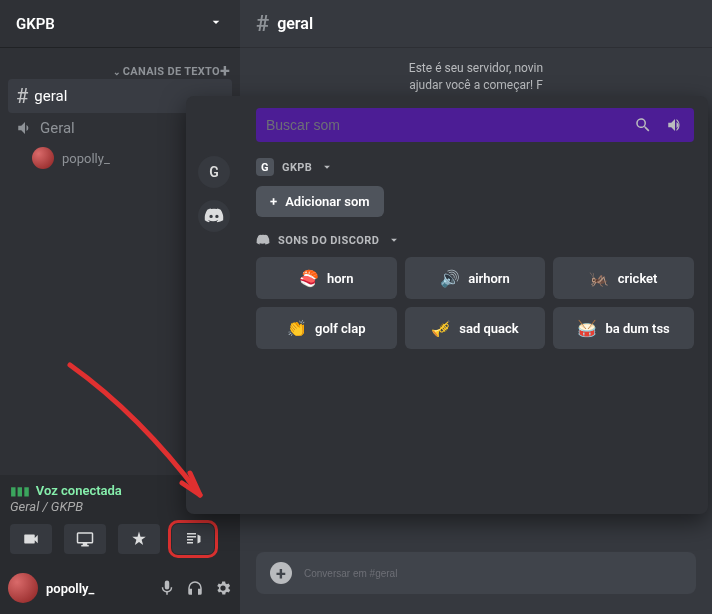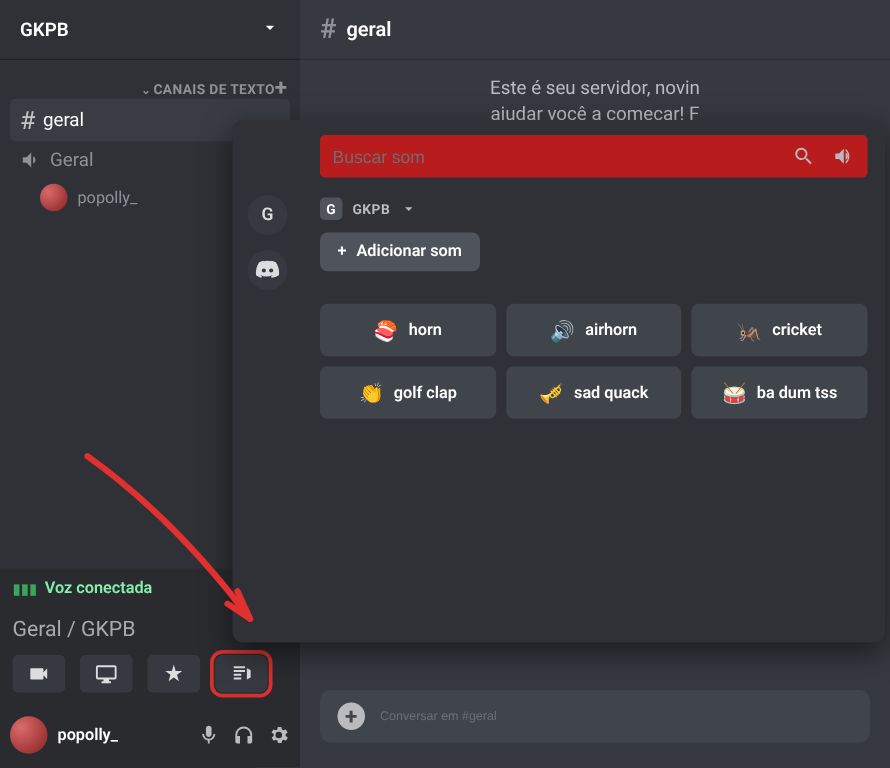--- a/index.html
+++ b/index.html
@@ -74,21 +74,21 @@
     background: radial-gradient(circle at 30% 30%, #d96a6a, #8a2020);
   }
   
   .voice-panel {
     background: #292b2f;
     padding: 8px 10px 0 10px;
   }
   .voice-status { display: flex; align-items: center; gap: 6px; }
   .voice-status .dot { color: #3ba55d; font-size: 12px; }
   .voice-status .label { color: #86efac; font-weight: 600; font-size: 13px; }
-  .voice-sub { font-size: 17px; color: #aaa; margin-top: 16px; }
+  .voice-sub { font-size: 13px; color: #aaa; margin-top: 1px; font-style: italic; }
   .voice-buttons {
     display: flex; gap: 12px; margin: 10px 0 8px 0;
   }
   .vb {
     flex: none;
     width: 42px; height: 30px;
     background: #36393f;
     border-radius: 4px;
     display: flex; align-items: center; justify-content: center;
     color: #dcddde;
@@ -124,21 +124,21 @@
     display: flex; align-items: center;
     padding: 0 16px;
     gap: 8px;
     border-bottom: 1px solid #2d2f34;
     color: #fff;
     font-weight: 600;
   }
   .chat-header .hash { font-size: 22px; color: #8e9297; }
   .welcome {
     text-align: center;
-    font-size: 15px;
+    font-size: 12px;
     color: #b9bbbe;
     padding: 12px 20px 0 20px;
     line-height: 1.4;
     overflow: hidden;
   }
   .chat-input-wrap {
     margin-top: auto;
     padding: 0 16px 20px 16px;
   }
   .chat-input {
@@ -183,21 +183,21 @@
   .sb-rail .srv {
     width: 32px; height: 32px; border-radius: 50%;
     background: #36393f; color: #ddd;
     display: flex; align-items: center; justify-content: center;
     font-size: 14px; font-weight: 600;
     cursor: pointer;
   }
   .sb-rail .srv.discord svg { width: 20px; height: 20px; fill: #dcddde; }
   .sb-main { flex: 1; display: flex; flex-direction: column; padding: 12px 14px; }
   .sb-search {
-    background: #b91c1c; border-radius: 4px; height: 34px;
+    background: #4c1d95; border-radius: 4px; height: 34px;
     display: flex; align-items: center; padding: 0 10px; gap: 8px;
   }
   .sb-search input {
     flex: 1; background: transparent; border: none; outline: none;
     color: #dcddde; font-size: 14px;
   }
   .sb-search input::placeholder { color: #6d6f76; }
   .sb-search svg { width: 18px; height: 18px; fill: #b9bbbe; cursor: pointer; }
   .sb-vol { margin-left: 6px; }
   .sb-section {
@@ -376,20 +376,29 @@
               <path d="M7 10l5 5 5-5z"></path>
             </svg>
         </div>
         <div class="sb-add">
           <span>+</span>
           <span>Adicionar som</span>
         </div>
       </div>
 
       <div class="sb-section">
+        <div class="sb-section-head">
+          <svg viewBox="0 0 24 24">
+              <path d="M20 4.5A17 17 0 0015.9 3l-.3.6a15 15 0 00-7.2 0L8 3a17 17 0 00-4 1.5A18 18 0 001 17a17 17 0 005 2.5l.8-1.3a11 11 0 01-1.8-.9l.4-.3a13 13 0 0011.2 0l.4.3a11 11 0 01-1.8.9l.8 1.3A17 17 0 0023 17a18 18 0 00-3-12.5z"></path>
+            </svg>
+          <span>SONS DO DISCORD</span>
+          <svg viewBox="0 0 24 24">
+              <path d="M7 10l5 5 5-5z"></path>
+            </svg>
+        </div>
         <div class="sb-grid">
           <div class="sb-sound">
               <span class="emo">🍣</span>
               <span>horn</span>
             </div>
           <div class="sb-sound">
               <span class="emo">🔊</span>
               <span>airhorn</span>
             </div>
           <div class="sb-sound">

